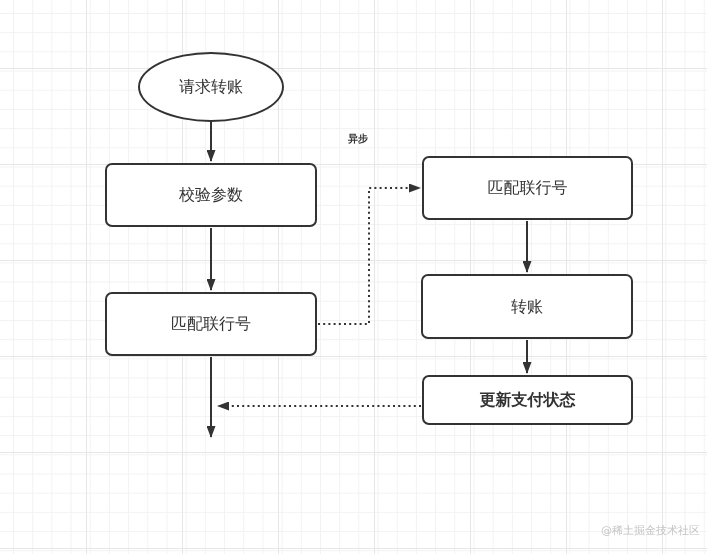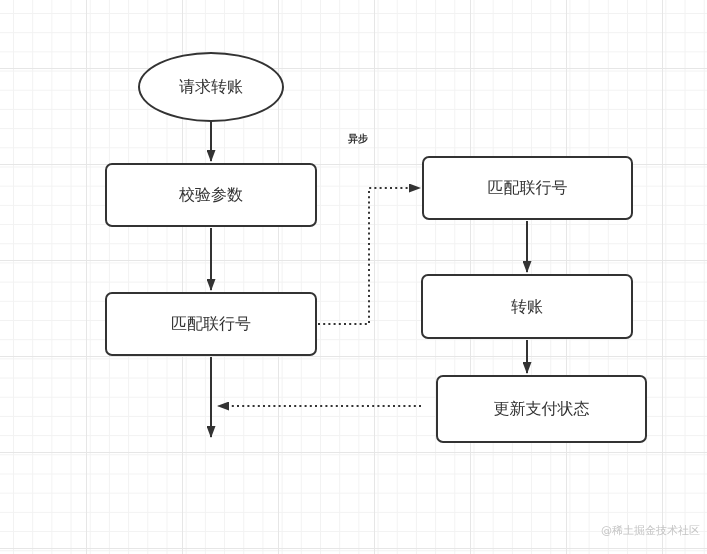--- a/index.html
+++ b/index.html
@@ -28,21 +28,21 @@
     background:var(--node-fill);border:2px solid var(--stroke);
     color:var(--text);font-size:16px;text-align:center;line-height:1.2;
   }
   .rect{border-radius:7px;}
   .ellipse{border-radius:50%;}
   .n-start{left:138px;top:52px;width:146px;height:70px;}
   .n-validate{left:105px;top:163px;width:212px;height:64px;}
   .n-store{left:105px;top:292px;width:212px;height:64px;}
   .n-match{left:422px;top:156px;width:211px;height:64px;}
   .n-transfer{left:421px;top:274px;width:212px;height:65px;}
-  .n-update{left:436px;top:375px;width:211px;height:68px;}
+  .n-update{left:422px;top:375px;width:211px;height:50px;font-weight:bold;}
   .n-end{left:140px;top:440px;width:144px;height:69px;}
   .edge-label{
     position:absolute;left:348px;top:132px;font-weight:bold;
     font-size:10px;color:var(--text);
   }
   .watermark{
     position:absolute;right:7px;top:523px;font-size:11px;color:var(--watermark);
   }
 </style>
 </head>

